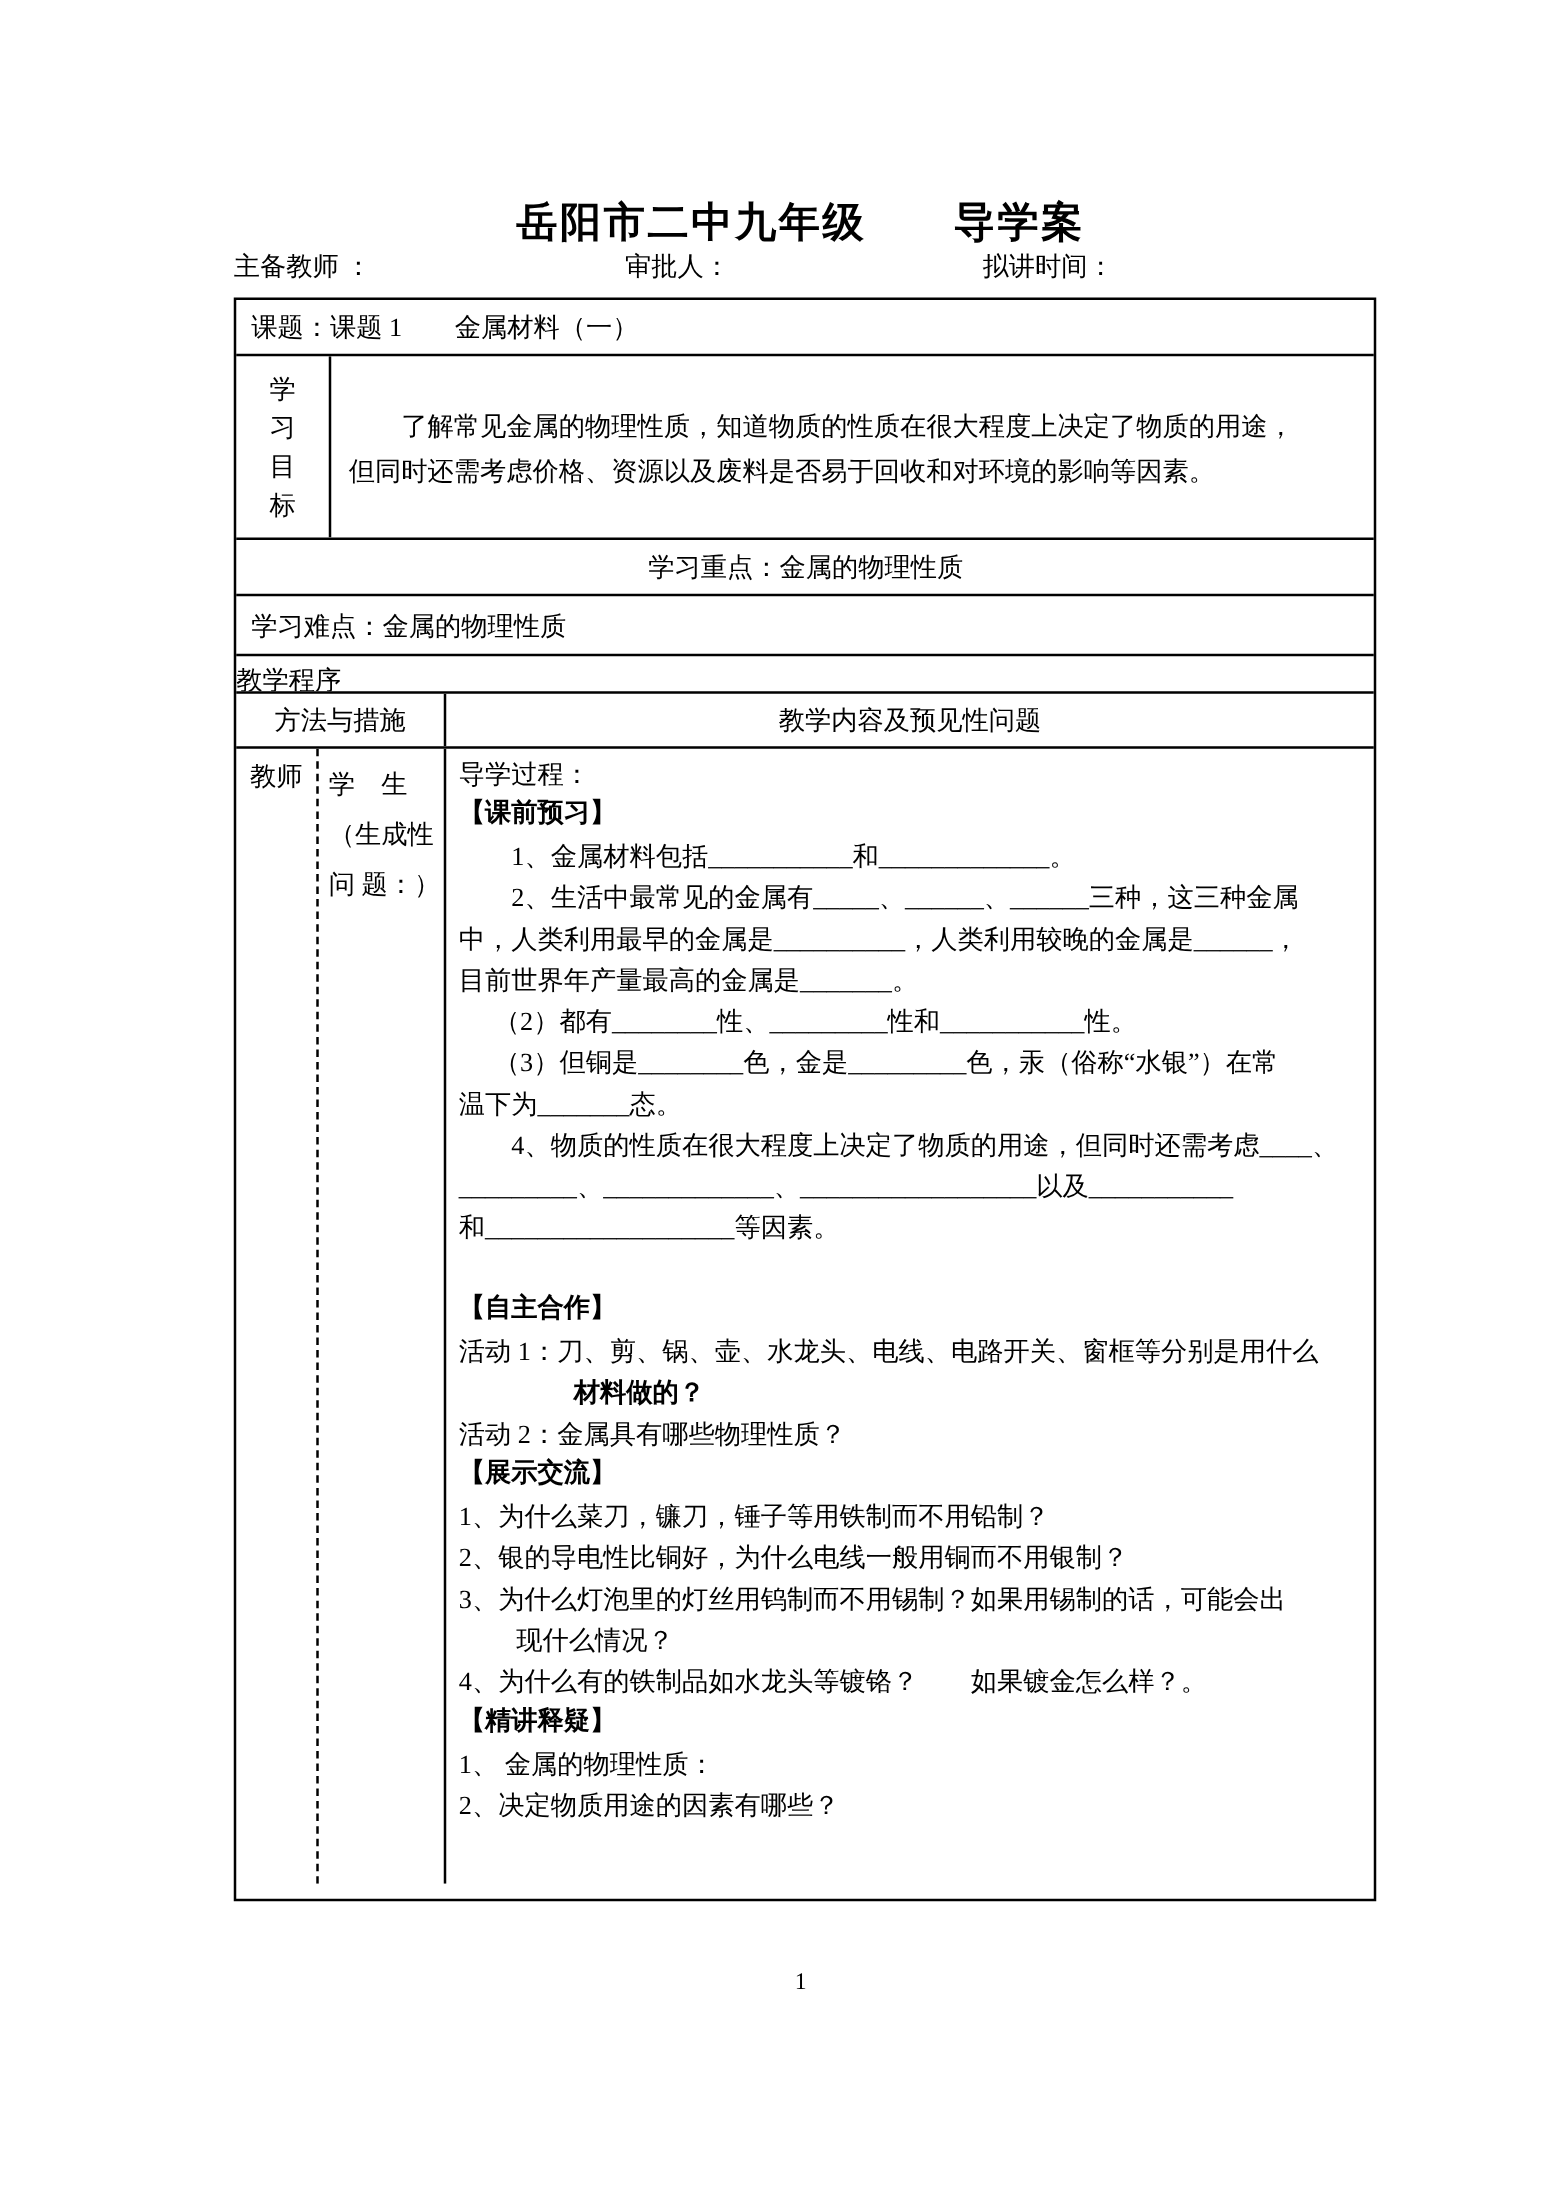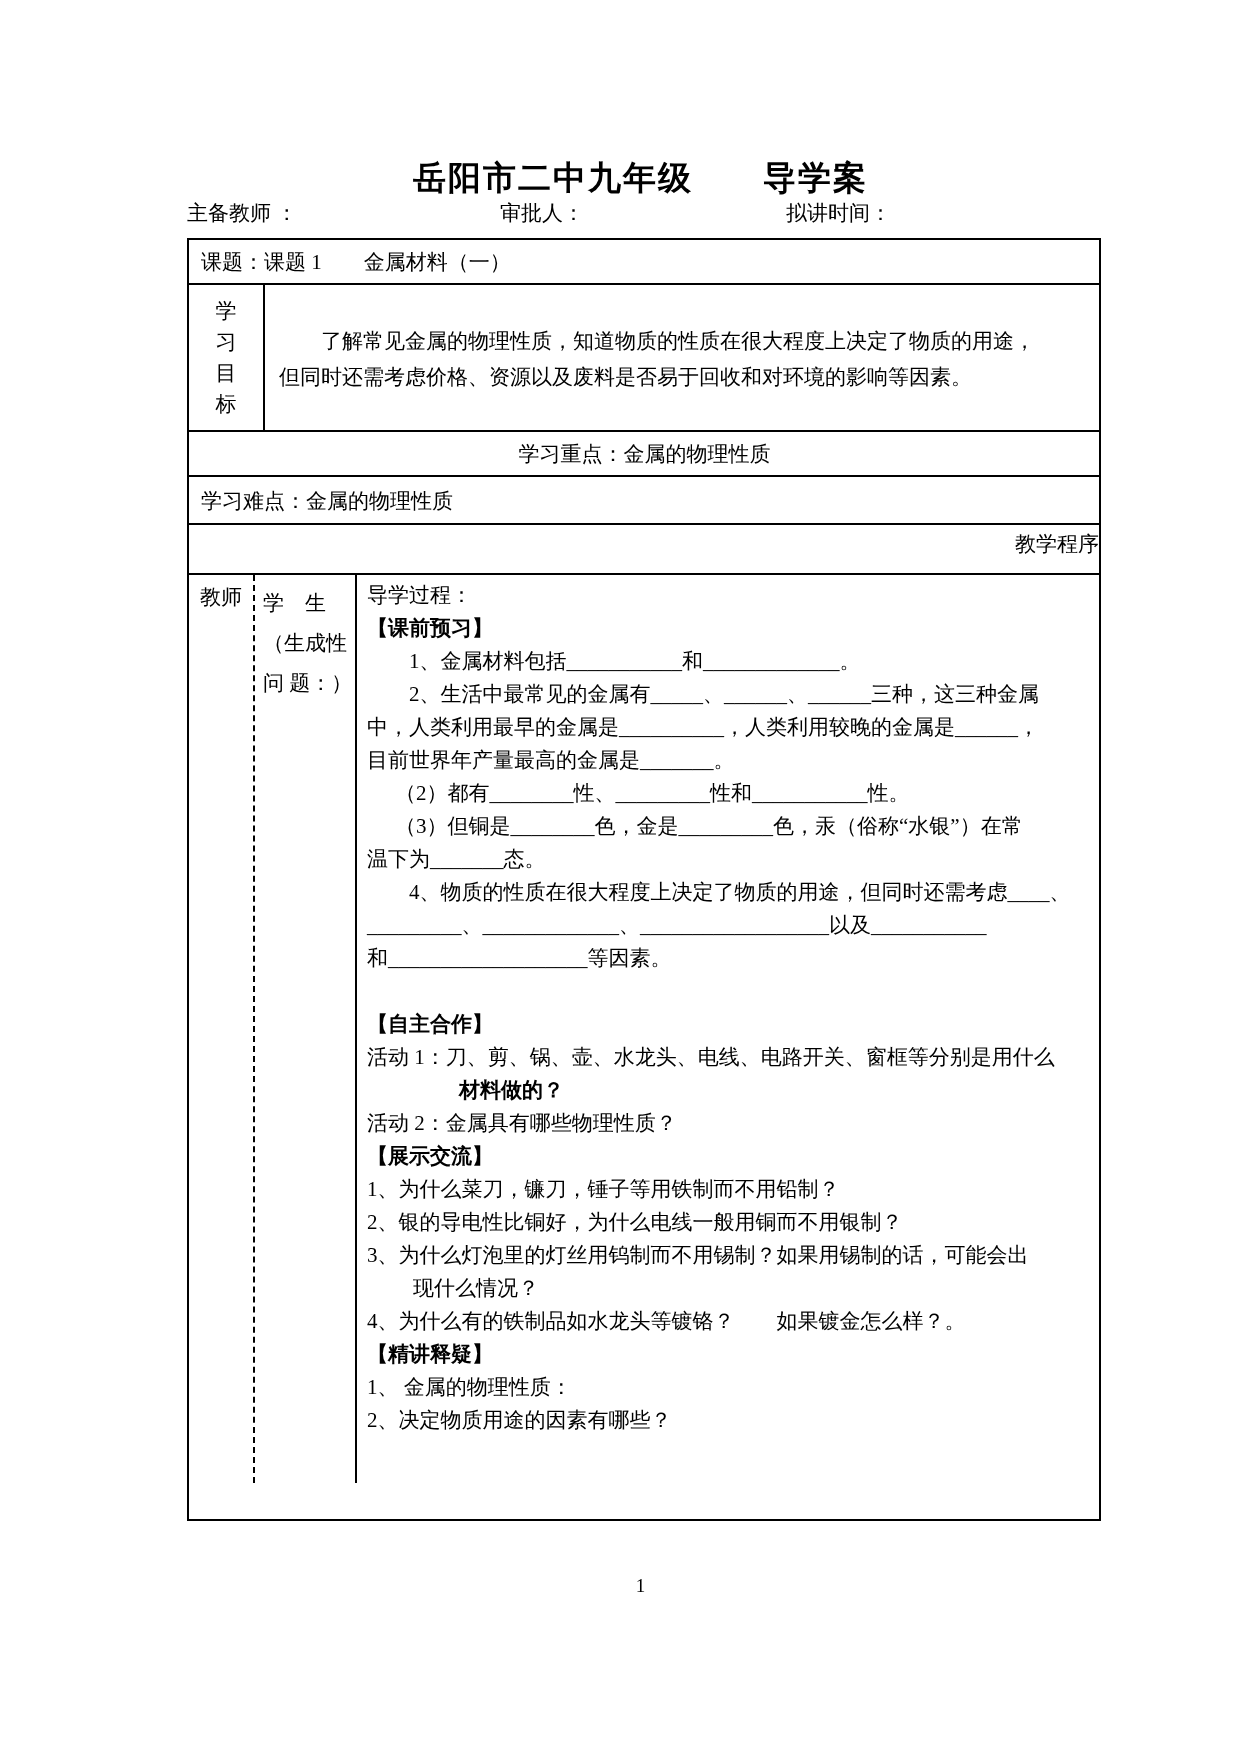--- a/index.html
+++ b/index.html
@@ -53,21 +53,21 @@
   }
   .goal-text {
     flex: 1;
     padding: 38px 54px 0 14px;
     line-height: 36px;
     text-indent: 2em;
   }
 
   .row-kp { height: 45px; line-height: 45px; padding-left: 1px; text-align: center; }
   .row-kd { height: 48px; line-height: 48px; padding-left: 12px; }
-  .row-proc { height: 50px; line-height: 38px; text-align: right; }
+  .row-proc { height: 30px; line-height: 38px; text-align: left; }
 
   .row-colhdr { height: 44px; line-height: 42px; display: flex; }
   .methods-cell { width: 168px; border-right: 2px solid #000; text-align: center; }
   .chdr-cell { flex: 1; text-align: center; }
 
   .row-main { height: 908px; display: flex; border-bottom: none; }
   .teacher-cell {
     width: 66px;
     border-right: 2px dashed #000;
     text-align: center;
@@ -77,21 +77,21 @@
     width: 102px;
     border-right: 2px solid #000;
     padding: 8px 0 0 8px;
     line-height: 40px;
     white-space: nowrap;
   }
   .content-cell { flex: 1; padding: 4px 8px 0 10px; }
 
   .cl { line-height: 33px; min-height: 33px; white-space: nowrap; }
   .cl.b {
-    font-family: Liberation Serif, serif;
+    font-family: Liberation Mono, monospace;
     font-weight: 700;
   }
   .cl.i2  { text-indent: 42px; }
   .cl.i15 { text-indent: 28px; }
   .cl.i4  { text-indent: 92px; font-weight: bold; }
   .cl.i23 { text-indent: 46px; }
 
   .page-num { margin-top: 54px; text-align: center; font-size: 19px; }
 </style>
 </head>
@@ -121,20 +121,24 @@
       </div>
       <div class="goal-text">了解常见金属的物理性质，知道物质的性质在很大程度上决定了物质的用途，但同时还需考虑价格、资源以及废料是否易于回收和对环境的影响等因素。</div>
     </div>
 
     <div class="row row-kp">学习重点：金属的物理性质</div>
 
     <div class="row row-kd">学习难点：金属的物理性质</div>
 
     <div class="row row-proc">教学程序</div>
 
+    <div class="row row-colhdr">
+      <div class="methods-cell">方法与措施</div>
+      <div class="chdr-cell">教学内容及预见性问题</div>
+    </div>
 
     <div class="row row-main">
       <div class="teacher-cell">教师</div>
       <div class="student-cell">
         <div>学　生</div>
         <div>（生成性</div>
         <div>问 题：）</div>
       </div>
       <div class="content-cell">
         <div class="cl">导学过程：</div>

